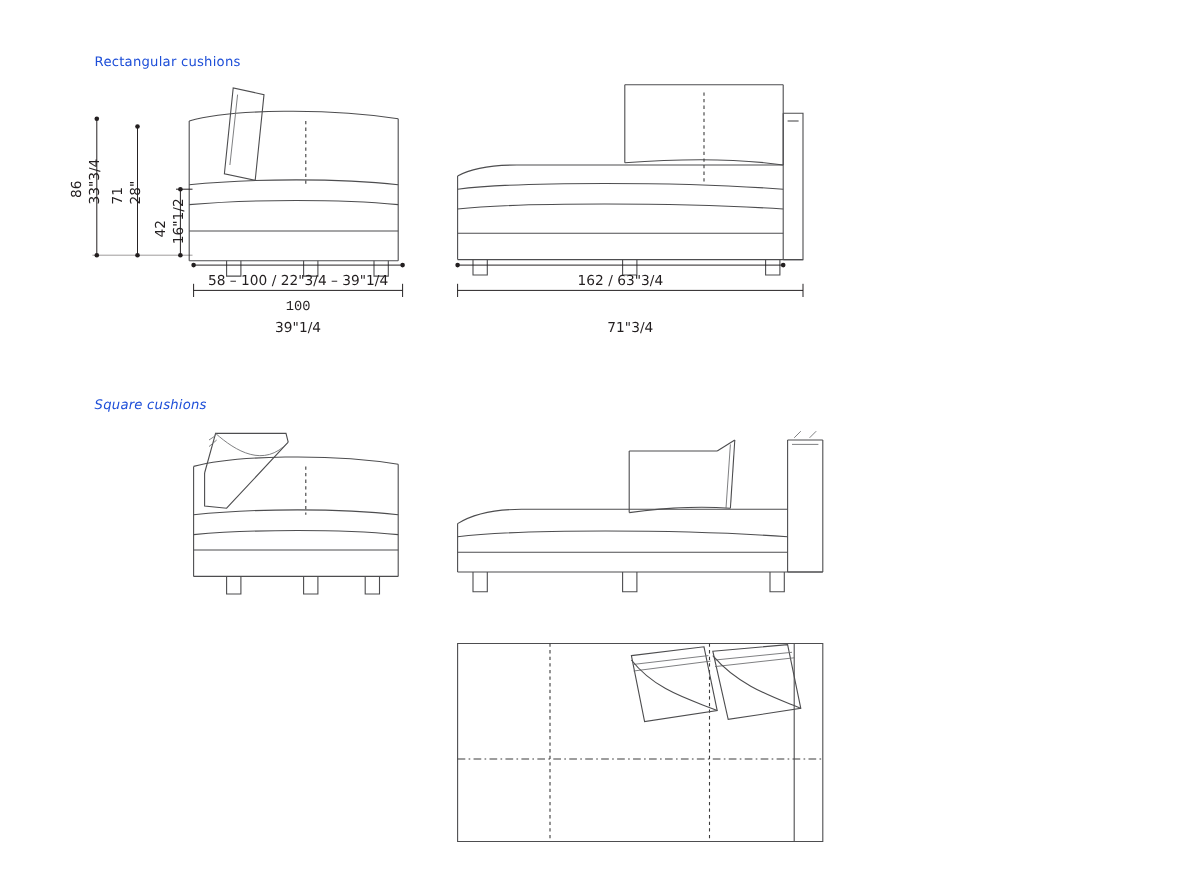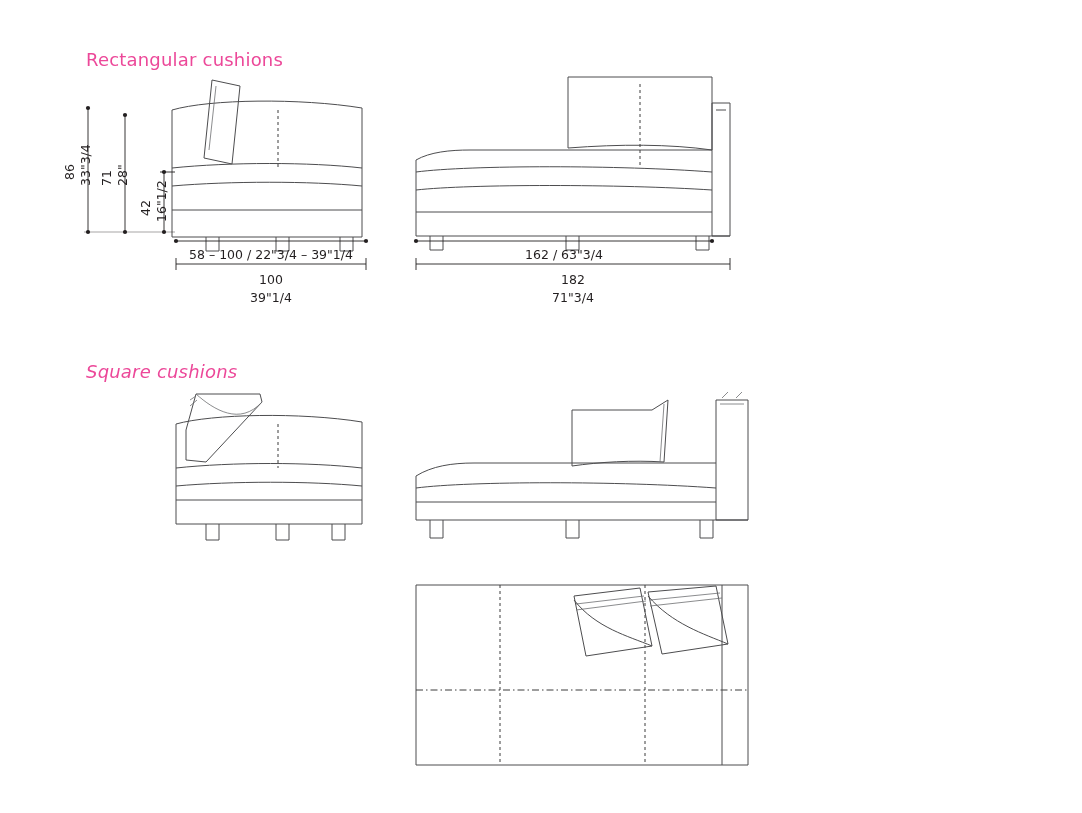--- a/index.html
+++ b/index.html
@@ -16,23 +16,23 @@
     overflow: hidden;
   }
   .stage {
     position: absolute;
     inset: 0;
     width: 1082px;
     height: 813px;
   }
   .section-title {
     position: absolute;
-    font-size: 18px;
+    font-size: 12px;
     letter-spacing: 0.2px;
-    color: #ec4899;
+    color: #1d4ed8;
     white-space: nowrap;
     text-align: right;
   }
   #title-rect { left: 86px; top: 49px; }
   #title-square { left: 86px; top: 361px; font-style: italic; }
 
   .dim-label {
     position: absolute;
     font-size: 12.5px;
     color: #231f20;
@@ -224,20 +224,19 @@
   <div class="dim-label vert" style="left:62px; top:180px;">86</div>
   <div class="dim-label vert" style="left:78px; top:186px;">33"3/4</div>
 
   <div class="dim-label vert" style="left:99px; top:186px;">71</div>
   <div class="dim-label vert" style="left:115px; top:186px;">28"</div>
 
   <div class="dim-label vert" style="left:138px; top:216px;">42</div>
   <div class="dim-label vert" style="left:154px; top:222px;">16"1/2</div>
 
   <div class="dim-label" style="left:176px; top:247px; width:190px;">58 – 100 / 22"3/4 – 39"1/4</div>
-  <div class="dim-label" style="left:176px; top:272px; width:190px;">100</div>
+  <div class="dim-label" style="left:176px; top:272px; width:190px;font-family:Liberation Mono, monospace;">100</div>
   <div class="dim-label" style="left:176px; top:290px; width:190px;">39"1/4</div>
 
   <div class="dim-label" style="left:416px; top:247px; width:296px;">162 / 63"3/4</div>
-  <div class="dim-label" style="left:416px; top:272px; width:314px;">182</div>
   <div class="dim-label" style="left:416px; top:290px; width:314px;">71"3/4</div>
 
 </div>
 
 </body></html>

